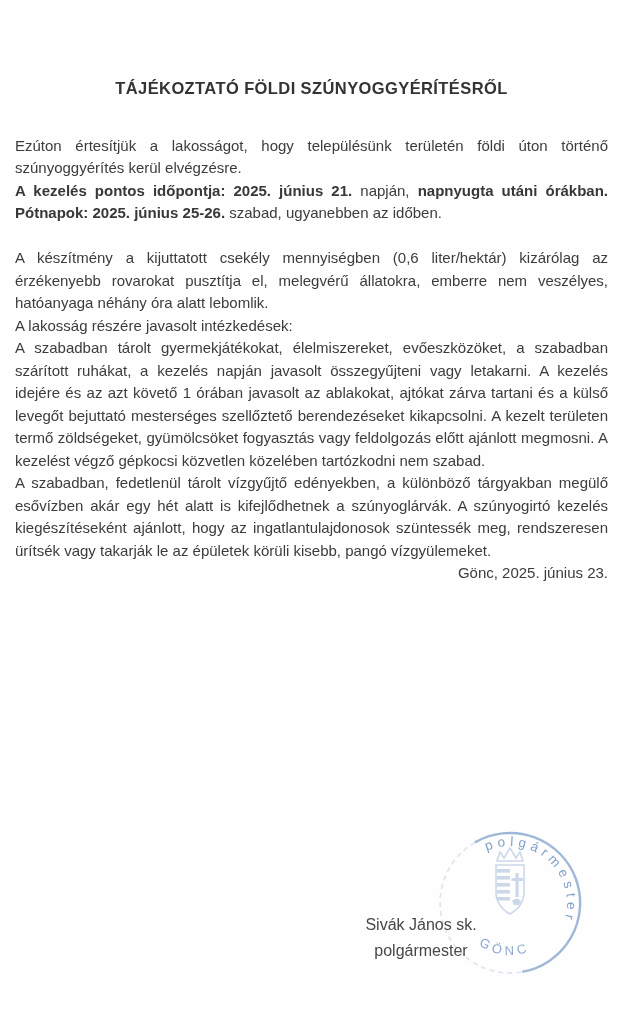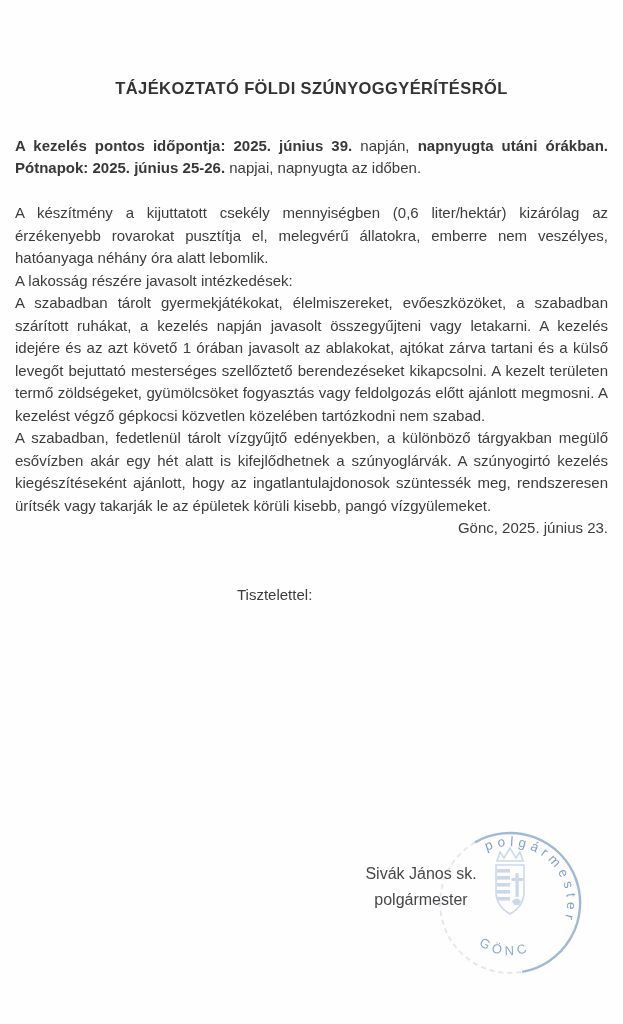--- a/index.html
+++ b/index.html
@@ -42,21 +42,21 @@
     margin: 0 0 44px 0;
     text-align: right;
   }
   .closing-line {
     margin: 0;
     padding-left: 222px;
   }
   .signature-block {
     position: absolute;
     left: 350px;
-    top: 861px;
+    top: 912px;
     width: 142px;
     text-align: center;
     font-size: 16px;
     line-height: 26px;
     color: #474747;
   }
   .stamp {
     position: absolute;
     left: 434px;
     top: 827px;
@@ -67,39 +67,39 @@
   .stamp svg { display: block; width: 100%; height: 100%; }
 </style>
 </head>
 <body>
 
 <div class="page">
   <div class="content">
 
     <h1 class="doc-title">TÁJÉKOZTATÓ FÖLDI SZÚNYOGGYÉRÍTÉSRŐL</h1>
 
+    <p class="body-par par-intro">Ezúton értesítjük a lakosságot, hogy településünk területén földi úton történő szúnyoggyérítés kerül elvégzésre.</p>
 
-    <p class="body-par par-schedule"><span>A kezelés pontos időpontja: 2025. június 39.</span><span class="reg"> napján, </span><span>napnyugta utáni órákban. Pótnapok: 2025. június 25-26.</span><span class="reg"> napjai, napnyugta az időben.</span></p>
+    <p class="body-par par-schedule"><span>A kezelés pontos időpontja: 2025. június 21.</span><span class="reg"> napján, </span><span>napnyugta utáni órákban. Pótnapok: 2025. június 25-26.</span><span class="reg"> szabad, ugyanebben az időben.</span></p>
 
     <p class="body-par par-product">
       <br>
       <span>A készítmény a kijuttatott csekély mennyiségben (0,6 liter/hektár) kizárólag az érzékenyebb rovarokat pusztítja el, melegvérű állatokra, emberre nem veszélyes, hatóanyaga néhány óra alatt lebomlik.</span>
     </p>
 
     <p class="body-par par-measures">
       <span>A lakosság részére javasolt intézkedések:</span>
       <br>
       <span>A szabadban tárolt gyermekjátékokat, élelmiszereket, evőeszközöket, a szabadban szárított ruhákat, a kezelés napján javasolt összegyűjteni vagy letakarni. A kezelés idejére és az azt követő 1 órában javasolt az ablakokat, ajtókat zárva tartani és a külső levegőt bejuttató mesterséges szellőztető berendezéseket kikapcsolni. A kezelt területen termő zöldségeket, gyümölcsöket fogyasztás vagy feldolgozás előtt ajánlott megmosni. A kezelést végző gépkocsi közvetlen közelében tartózkodni nem szabad.</span>
       <br>
       <span>A szabadban, fedetlenül tárolt vízgyűjtő edényekben, a különböző tárgyakban megülő esővízben akár egy hét alatt is kifejlődhetnek a szúnyoglárvák. A szúnyogirtó kezelés kiegészítéseként ajánlott, hogy az ingatlantulajdonosok szüntessék meg, rendszeresen ürítsék vagy takarják le az épületek körüli kisebb, pangó vízgyülemeket.</span>
     </p>
 
     <p class="date-line">Gönc, 2025. június 23.</p>
 
-    <p class="closing-line">Tisztelettel:</p>
   </div>
 
   <div class="signature-block">
     <div>Sivák János sk.</div>
     <div>polgármester</div>
   </div>
 
   <div class="stamp">
     <svg viewBox="0 0 152 152" xmlns="http://www.w3.org/2000/svg">
 

